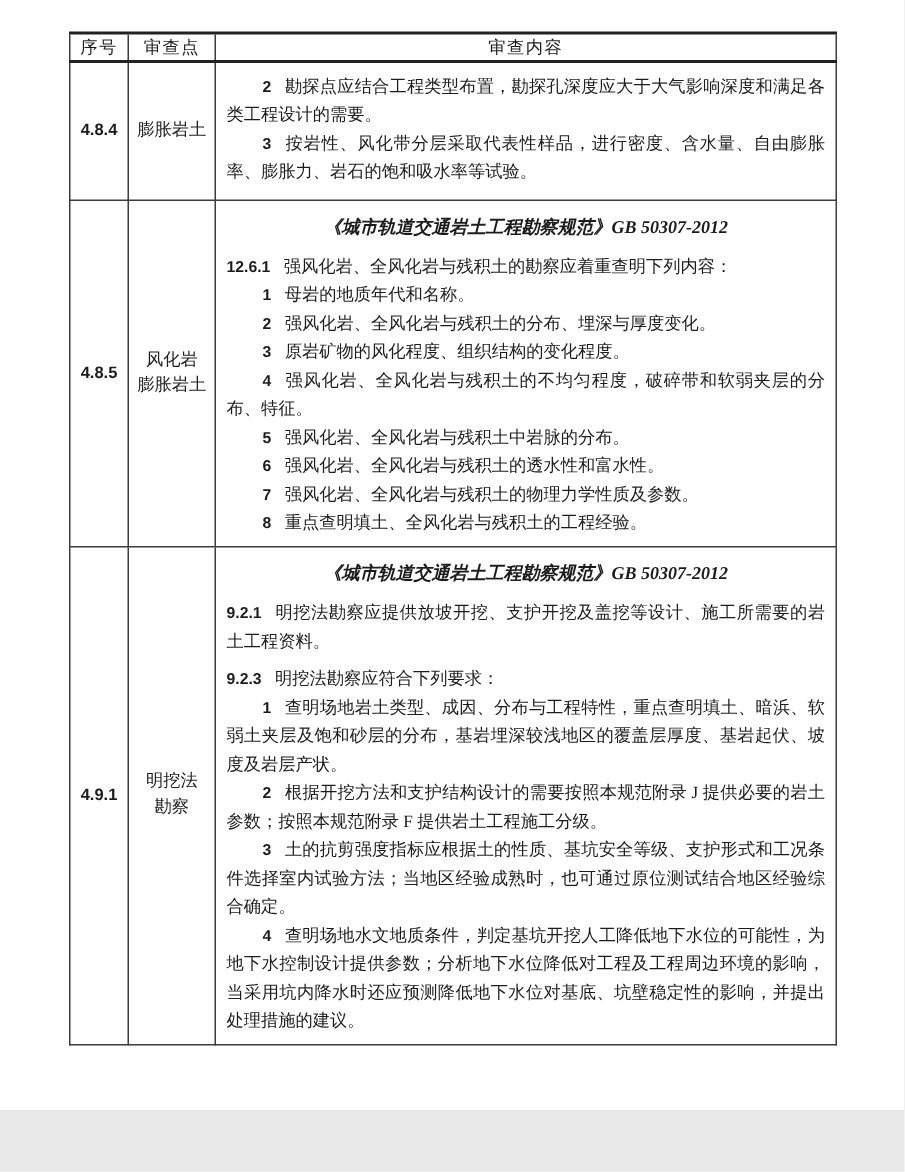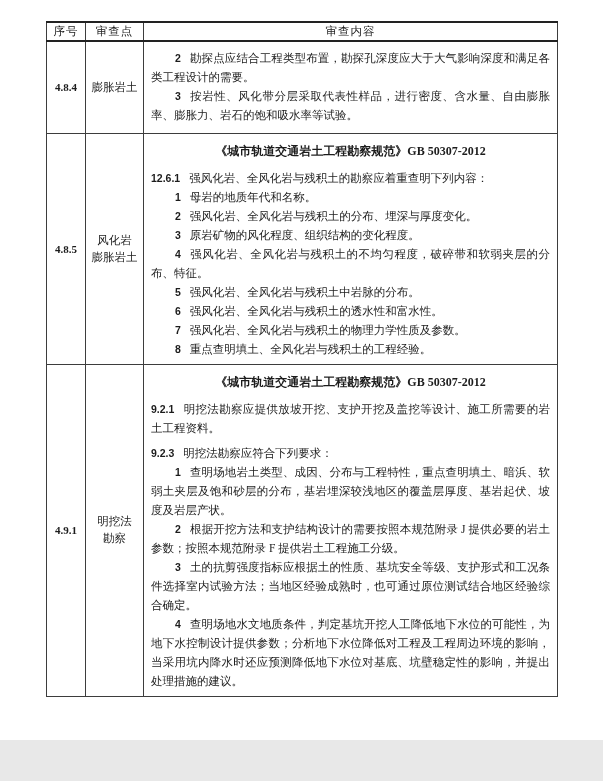--- a/index.html
+++ b/index.html
@@ -37,21 +37,21 @@
     border-bottom: 2px solid #222222;
     height: 14px;
     font-weight: normal;
     text-align: center;
     letter-spacing: 1px;
     padding: 1px 0;
   }
   td.seq-cell {
     text-align: center;
     font-weight: bold;
-    font-family: Liberation Serif, serif;
+    font-family: Liberation Sans, sans-serif;
     font-size: 11px;
   }
   td.point-cell {
     text-align: center;
     white-space: pre-line;
     line-height: 17px;
     padding: 2px 3px;
   }
   td.content-cell {
     padding: 5px 7px;
@@ -72,20 +72,21 @@
     margin-right: 9px;
   }
   .para.item { text-indent: 24px; }
   .para.clause { text-indent: 0; margin-top: 6px; }
   .para.std-heading {
     text-align: center;
     font-weight: bold;
     font-size: 12px;
     text-indent: 0;
     margin: 3px 0 8px 0;
+    font-style: italic;
   }
   .page-number {
     position: absolute;
     left: 0;
     right: 0;
     top: 748px;
     text-align: center;
     font-size: 10.5px;
     color: #333;
     letter-spacing: 1px;

